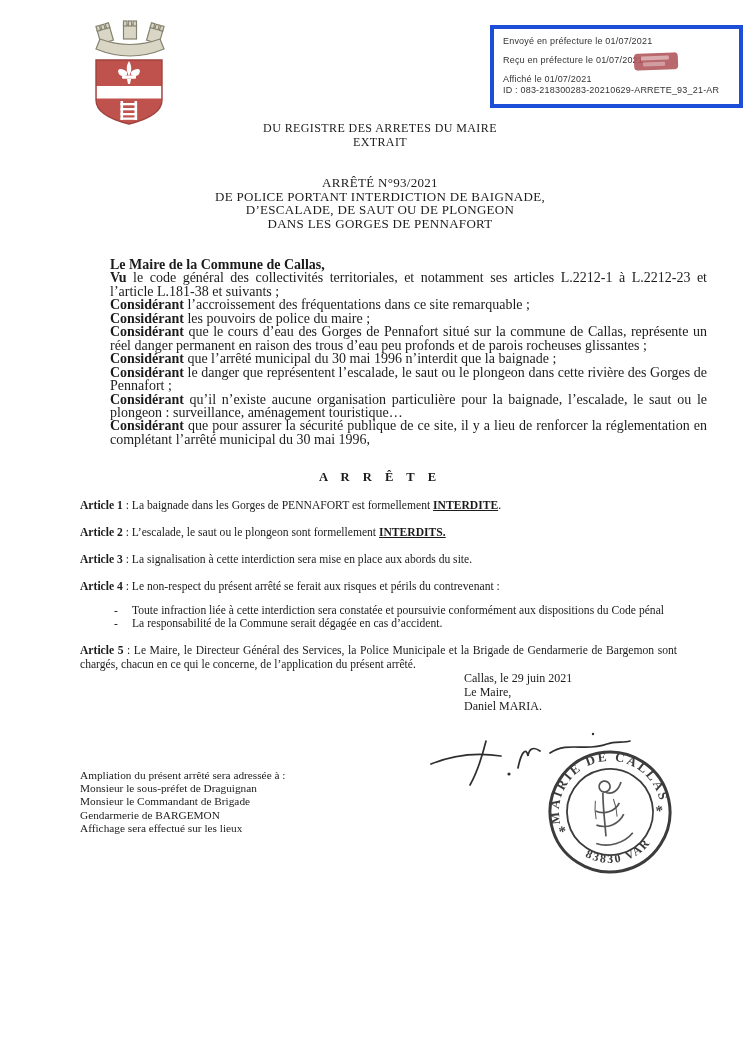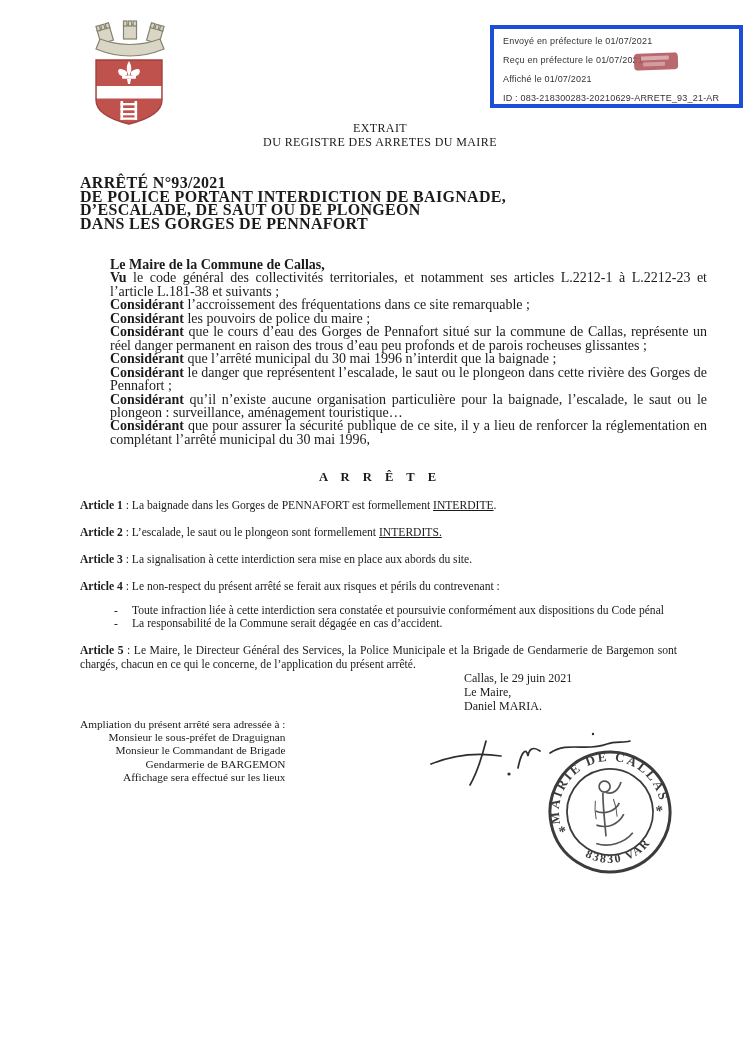--- a/index.html
+++ b/index.html
@@ -4,53 +4,53 @@
 <style>
   html,body{margin:0;padding:0;background:#e8e8e8;}
   .page{position:relative;width:744px;height:1052px;background:#ffffff;margin:0 auto;
         font-family:"Liberation Serif", serif;color:#1b1b1b;overflow:hidden;}
 
   
   .prefbox{position:absolute;left:490px;top:25px;width:245px;height:75px;
            border:4px solid #1d4ed8;background:#fff;
            font-family:Liberation Sans, sans-serif;font-size:9px;color:#333;}
   .prefbox .line{position:absolute;left:9px;white-space:nowrap;letter-spacing:.2px;}
-  .prefbox .l1{top:7px;} .prefbox .l2{top:26px;} .prefbox .l3{top:45px;} .prefbox .l4{top:64px;}
+  .prefbox .l1{top:7px;} .prefbox .l2{top:26px;} .prefbox .l3{top:45px;} .prefbox .l4{top:56px;}
   .prefstamp{position:absolute;left:140px;top:24px;width:44px;height:17px;border-radius:4px;
              transform:rotate(-2deg);opacity:.9;}
   .prefstamp .tl{position:absolute;left:7px;top:3px;width:28px;height:4px;background:rgba(255,255,255,.45);border-radius:1px;}
   .prefstamp .tl2{position:absolute;left:9px;top:9px;width:22px;height:4px;background:rgba(255,255,255,.35);border-radius:1px;}
 
   
   .coat{position:absolute;left:82px;top:18px;width:96px;height:112px;}
 
   
   .h-extrait{position:absolute;left:80px;top:121px;width:600px;text-align:center;
              font-size:12px;line-height:14px;letter-spacing:.4px;}
-  .h-title{position:absolute;left:80px;top:176px;width:600px;
-           font-weight:bold;font-size:16px;line-height:13.6px;letter-spacing:.3px;}
+  .h-title{position:absolute;left:80px;top:176px;width:600px;text-align:center;
+           font-weight:normal;font-size:13px;line-height:13.6px;letter-spacing:.3px;}
 
   
   .preamble{position:absolute;left:80px;top:258px;width:597px;
             font-size:14px;line-height:13.45px;text-align:justify;margin-left:30px;}
   .b{font-weight:bold;}
   .arrete-h{position:absolute;left:80px;top:470px;width:600px;text-align:center;
             font-weight:bold;font-size:12.6px;letter-spacing:5px;}
   .articles{position:absolute;left:80px;top:499px;width:597px;
             font-size:11.6px;line-height:13.45px;text-align:justify;}
   .articles p{margin:0 0 13.4px 0;}
   .articles p.tight{margin-bottom:11px;}
-  .u{font-weight:normal;text-decoration:underline;}
+  .u{font-weight:bold;text-decoration:underline;}
   .bullet{display:flex;margin:0;}
   .bullet .dash{flex:0 0 18px;padding-left:34px;}
   .bullet .btxt{flex:1;}
   .spacer{height:13.4px;}
 
   .dateblock{position:absolute;left:464px;top:671px;font-size:12px;line-height:14.2px;}
-  .ampliation{position:absolute;left:80px;top:718px;font-size:11.3px;line-height:13.2px;text-align:right;}
+  .ampliation{position:absolute;left:80px;top:769px;font-size:11.3px;line-height:13.2px;}
 
   .signature{position:absolute;left:423px;top:726px;width:215px;height:70px;}
   .stamp{position:absolute;left:546px;top:748px;width:128px;height:128px;transform:rotate(-12deg);}
 </style>
 </head>
 <body>
 
 <div class="page">
 
   <div class="prefbox">
@@ -101,22 +101,22 @@
         <rect x="52.5" y="83" width="2.6" height="19"></rect>
         <rect x="38.5" y="85" width="16.6" height="2.3"></rect>
         <rect x="38.5" y="90" width="16.6" height="2.3"></rect>
         <rect x="38.5" y="95" width="16.6" height="2.3"></rect>
         <rect x="38.5" y="99.5" width="16.6" height="2.3"></rect>
       </g>
     </g>
   </svg>
 
   <div class="h-extrait">
+    <div>DU REGISTRE DES ARRETES DU MAIRE</div>
     <div>EXTRAIT</div>
-    <div>DU REGISTRE DES ARRETES DU MAIRE</div>
   </div>
 
   <div class="h-title">
     <div>ARRÊTÉ N°93/2021</div>
     <div>DE POLICE PORTANT INTERDICTION DE BAIGNADE,</div>
     <div>D’ESCALADE, DE SAUT OU DE PLONGEON</div>
     <div>DANS LES GORGES DE PENNAFORT</div>
   </div>
 
   <div class="preamble">

